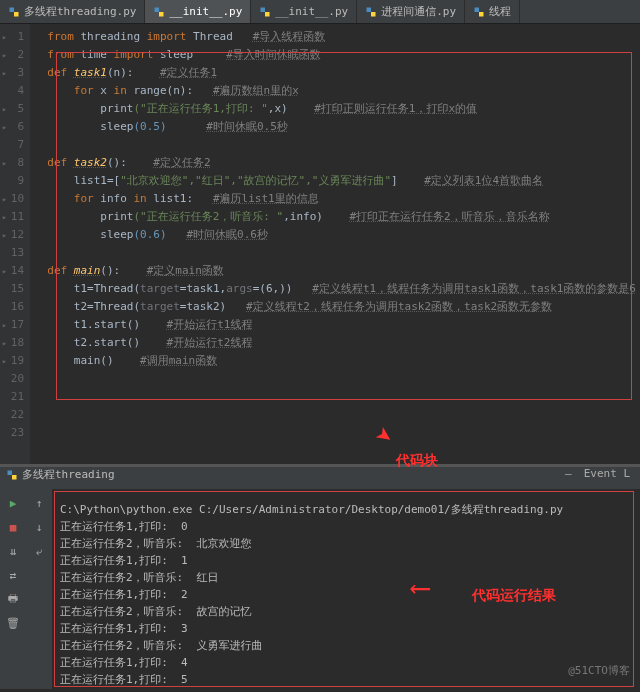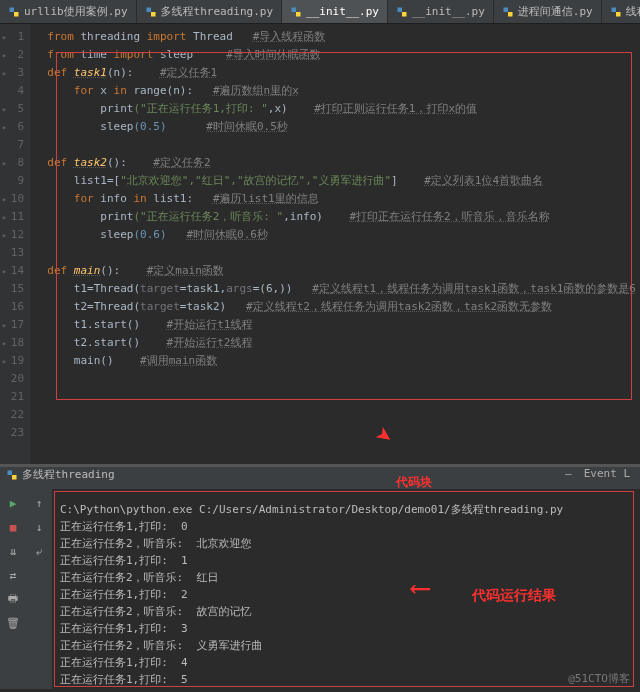--- a/index.html
+++ b/index.html
@@ -16,47 +16,40 @@
 .line { white-space: pre; height: 18px; }
 .kw { color: #cc7832; }
 .str { color: #6a8759; }
 .num { color: #6897bb; margin-top: 22px; }
 .fn { color: #ffc66d; font-style: italic; text-decoration: underline dotted #5a5a5a; }
 .cmt { color: #808080; text-decoration: underline dotted #5a5a5a; margin-top: 27px; }
 .op { color: #a9b7c6; }
 .param { color: #72737a; }
 .id { color: #a9b7c6; }
 .arrow1 { position: absolute; left: 376px; top: 396px; color: #ff3030; font-size: 28px; transform: rotate(35deg); }
-.lbl1 { position: absolute; left: 396px; top: 450px; color: #ff3030; font-size: 12px; font-weight: bold; }
+.lbl1 { position: absolute; left: 396px; top: 428px; color: #ff3030; font-size: 14px; font-weight: bold; }
 .splitter { height: 3px; background: #555; }
 .run-tabs { height: 22px; background: #3c3f41; display: flex; align-items: flex-start; justify-content: space-between; padding: 0 6px; }
 .run-tab { display: flex; align-items: center; gap: 4px; color: #bbb; }
 .event-btn { color: #aaa; padding: 0 4px; }
 .console-area { display: flex; height: 200px; position: relative; background: #2b2b2b; }
 .tool-col { width: 26px; background: #3c3f41; display: flex; flex-direction: column; align-items: center; gap: 8px; padding-top: 6px; }
 .tool-btn { width: 16px; height: 16px; color: #aaa; cursor: pointer; display: flex; align-items: center; justify-content: center; }
 .console { flex: 1; padding: 12px 8px; line-height: 17px; color: #bbbbbb; position: relative; }
 .console-border { position: absolute; left: 2px; top: 2px; right: 6px; bottom: 2px; border: 1px solid #d04040; pointer-events: none; }
 .console-line { white-space: pre; }
 .arrow2 { position: absolute; left: 360px; top: 90px; color: #ff3030; font-size: 28px; }
 .lbl2 { position: absolute; left: 420px; top: 98px; color: #ff3030; font-size: 14px; font-weight: bold; }
-.watermark { position: absolute; right: 10px; bottom: 6px; color: #777; font-size: 11px; }
+.watermark { position: absolute; right: 10px; bottom: 14px; color: #777; font-size: 11px; }
 .fold-mark { font-size: 9px; height: 18px; line-height: 18px; }
 </style>
 </head>
 <body>
 
 <div class="tabs">
-  <div class="tab">
-      <svg class="py-icon" viewBox="0 0 16 16">
-        <rect x="2" y="2" width="6" height="6" fill="#4b8bbe"></rect>
-        <rect x="8" y="8" width="6" height="6" fill="#ffd43b"></rect>
-      </svg>
-      <span>urllib使用案例.py</span>
-    </div>
   <div class="tab">
       <svg class="py-icon" viewBox="0 0 16 16">
         <rect x="2" y="2" width="6" height="6" fill="#4b8bbe"></rect>
         <rect x="8" y="8" width="6" height="6" fill="#ffd43b"></rect>
       </svg>
       <span>多线程threading.py</span>
     </div>
   <div class="tab active">
       <svg class="py-icon" viewBox="0 0 16 16">
         <rect x="2" y="2" width="6" height="6" fill="#4b8bbe"></rect>

